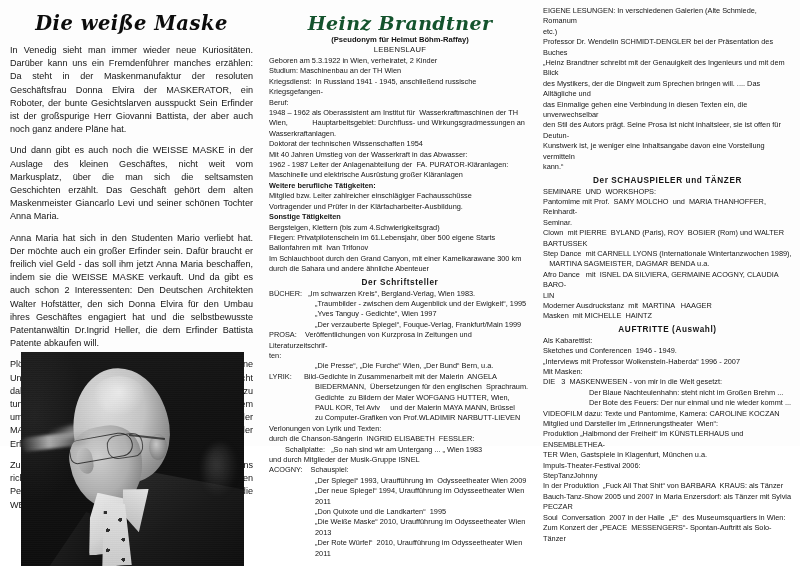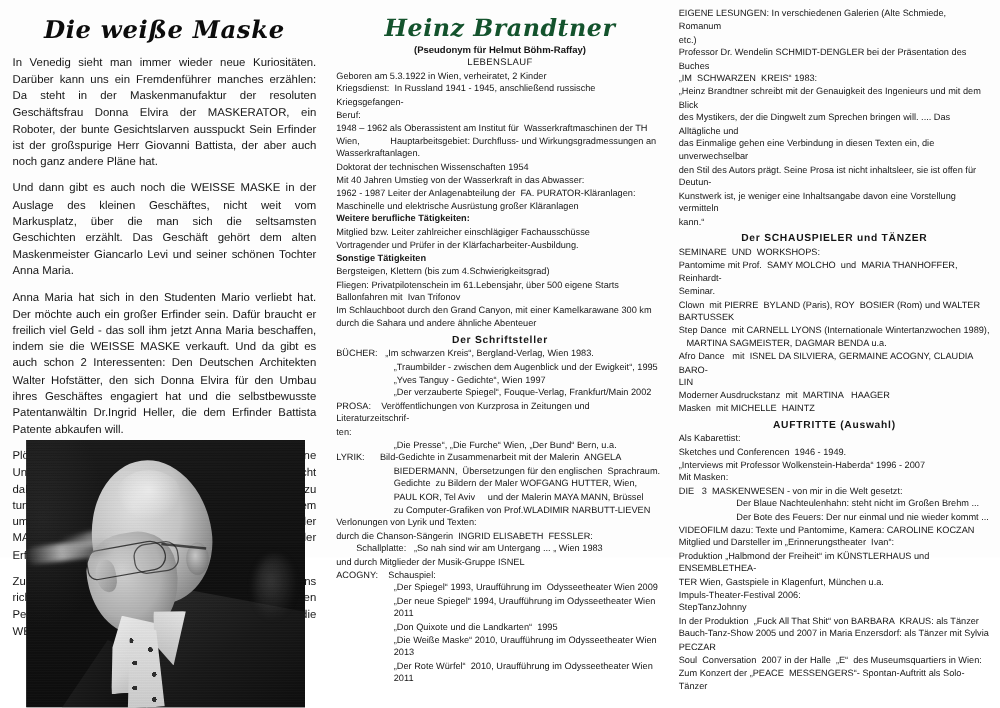--- a/index.html
+++ b/index.html
@@ -314,20 +314,21 @@
       </div>
     </div>
   </div>
 
   <div class="col col-mid">
     <div class="title-script-mid">Heinz Brandtner</div>
     <div class="subtitle">(Pseudonym für Helmut  Böhm-Raffay)</div>
     <div class="centered-head">LEBENSLAUF</div>
     <div id="mid-lines">
         <div class="line">Geboren am 5.3.1922 in Wien, verheiratet, 2 Kinder</div>
+        <div class="line">Studium: Maschinenbau an der TH Wien</div>
         <div class="line">Kriegsdienst:  In Russland 1941 - 1945, anschließend russische Kriegsgefangen-</div>
         <div class="line">Beruf:</div>
         <div class="line">1948 – 1962 als Oberassistent am Institut für  Wasserkraftmaschinen der TH</div>
         <div class="line">Wien,            Hauptarbeitsgebiet: Durchfluss- und Wirkungsgradmessungen an</div>
         <div class="line">Wasserkraftanlagen.</div>
         <div class="line">Doktorat der technischen Wissenschaften 1954</div>
         <div class="line">Mit 40 Jahren Umstieg von der Wasserkraft in das Abwasser:</div>
         <div class="line">1962 - 1987 Leiter der Anlagenabteilung der  FA. PURATOR-Kläranlagen:</div>
         <div class="line">Maschinelle und elektrische Ausrüstung großer Kläranlagen</div>
         <div class="line bold">Weitere berufliche Tätigkeiten:</div>
@@ -338,21 +339,21 @@
         <div class="line">Fliegen: Privatpilotenschein im 61.Lebensjahr, über 500 eigene Starts</div>
         <div class="line">Ballonfahren mit  Ivan Trifonov</div>
         <div class="line">Im Schlauchboot durch den Grand Canyon, mit einer Kamelkarawane 300 km</div>
         <div class="line">durch die Sahara und andere ähnliche Abenteuer</div>
       </div>
     <div class="section-center">Der  Schriftsteller</div>
     <div id="mid-works">
         <div class="line">BÜCHER:   „Im schwarzen Kreis“, Bergland-Verlag, Wien 1983.</div>
         <div class="line ind2">„Traumbilder - zwischen dem Augenblick und der Ewigkeit“, 1995</div>
         <div class="line ind2">„Yves Tanguy - Gedichte“, Wien 1997</div>
-        <div class="line ind2">„Der verzauberte Spiegel“, Fouque-Verlag, Frankfurt/Main 2002</div>
+        <div class="line ind2">„Der verzauberte Spiegel“, Fouque-Verlag, Frankfurt/Main 1999</div>
         <div class="line">PROSA:    Veröffentlichungen von Kurzprosa in Zeitungen und Literaturzeitschrif-</div>
         <div class="line">ten:</div>
         <div class="line ind2">„Die Presse“, „Die Furche“ Wien, „Der Bund“ Bern, u.a.</div>
         <div class="line">LYRIK:      Bild-Gedichte in Zusammenarbeit mit der Malerin  ANGELA</div>
         <div class="line ind2">BIEDERMANN,  Übersetzungen für den englischen  Sprachraum.</div>
         <div class="line ind2">Gedichte  zu Bildern der Maler WOFGANG HUTTER, Wien,</div>
         <div class="line ind2">PAUL KOR, Tel Aviv     und der Malerin MAYA MANN, Brüssel</div>
         <div class="line ind2">zu Computer-Grafiken von Prof.WLADIMIR NARBUTT-LIEVEN</div>
         <div class="line">Verlonungen von Lyrik und Texten:</div>
         <div class="line">durch die Chanson-Sängerin  INGRID ELISABETH  FESSLER:</div>
@@ -365,21 +366,20 @@
         <div class="line ind2">„Die Weiße Maske“ 2010, Uraufführung im Odysseetheater Wien 2013</div>
         <div class="line ind2">„Der Rote Würfel“  2010, Uraufführung im Odysseetheater Wien 2011</div>
       </div>
   </div>
 
   <div class="col col-right">
     <div id="right-top">
         <div class="line">EIGENE LESUNGEN: In verschiedenen Galerien (Alte Schmiede, Romanum</div>
         <div class="line">etc.)</div>
         <div class="line">Professor Dr. Wendelin SCHMIDT-DENGLER bei der Präsentation des Buches</div>
-        <div class="line">„IM  SCHWARZEN  KREIS“ 1983:</div>
         <div class="line">„Heinz Brandtner schreibt mit der Genauigkeit des Ingenieurs und mit dem Blick</div>
         <div class="line">des Mystikers, der die Dingwelt zum Sprechen bringen will. .... Das Alltägliche und</div>
         <div class="line">das Einmalige gehen eine Verbindung in diesen Texten ein, die unverwechselbar</div>
         <div class="line">den Stil des Autors prägt. Seine Prosa ist nicht inhaltsleer, sie ist offen für Deutun-</div>
         <div class="line">Kunstwerk ist, je weniger eine Inhaltsangabe davon eine Vorstellung vermitteln</div>
         <div class="line">kann.“</div>
       </div>
     <div class="section-center">Der  SCHAUSPIELER  und  TÄNZER</div>
     <div id="right-mid">
         <div class="line">SEMINARE  UND  WORKSHOPS:</div>
@@ -397,21 +397,21 @@
     <div class="section-center">AUFTRITTE   (Auswahl)</div>
     <div id="right-bottom">
         <div class="line">Als Kabarettist:</div>
         <div class="line">Sketches und Conferencen  1946 - 1949.</div>
         <div class="line">„Interviews mit Professor Wolkenstein-Haberda“ 1996 - 2007</div>
         <div class="line">Mit Masken:</div>
         <div class="line">DIE   3  MASKENWESEN - von mir in die Welt gesetzt:</div>
         <div class="line ind2">Der Blaue Nachteulenhahn: steht nicht im Großen Brehm ...</div>
         <div class="line ind2">Der Bote des Feuers: Der nur einmal und nie wieder kommt ...</div>
         <div class="line">VIDEOFILM dazu: Texte und Pantomime, Kamera: CAROLINE KOCZAN</div>
-        <div class="line">Mitglied und Darsteller im „Erinnerungstheater  Ivan“:</div>
+        <div class="line">Mitglied und Darsteller im „Erinnerungstheater  Wien“:</div>
         <div class="line">Produktion „Halbmond der Freiheit“ im KÜNSTLERHAUS und ENSEMBLETHEA-</div>
         <div class="line">TER Wien, Gastspiele in Klagenfurt, München u.a.</div>
         <div class="line">Impuls-Theater-Festival 2006:</div>
         <div class="line">StepTanzJohnny</div>
         <div class="line">In der Produktion  „Fuck All That Shit“ von BARBARA  KRAUS: als Tänzer</div>
         <div class="line">Bauch-Tanz-Show 2005 und 2007 in Maria Enzersdorf: als Tänzer mit Sylvia</div>
         <div class="line">PECZAR</div>
         <div class="line">Soul  Conversation  2007 in der Halle  „E“  des Museumsquartiers in Wien:</div>
         <div class="line">Zum Konzert der „PEACE  MESSENGERS“- Spontan-Auftritt als Solo-Tänzer</div>
       </div>

